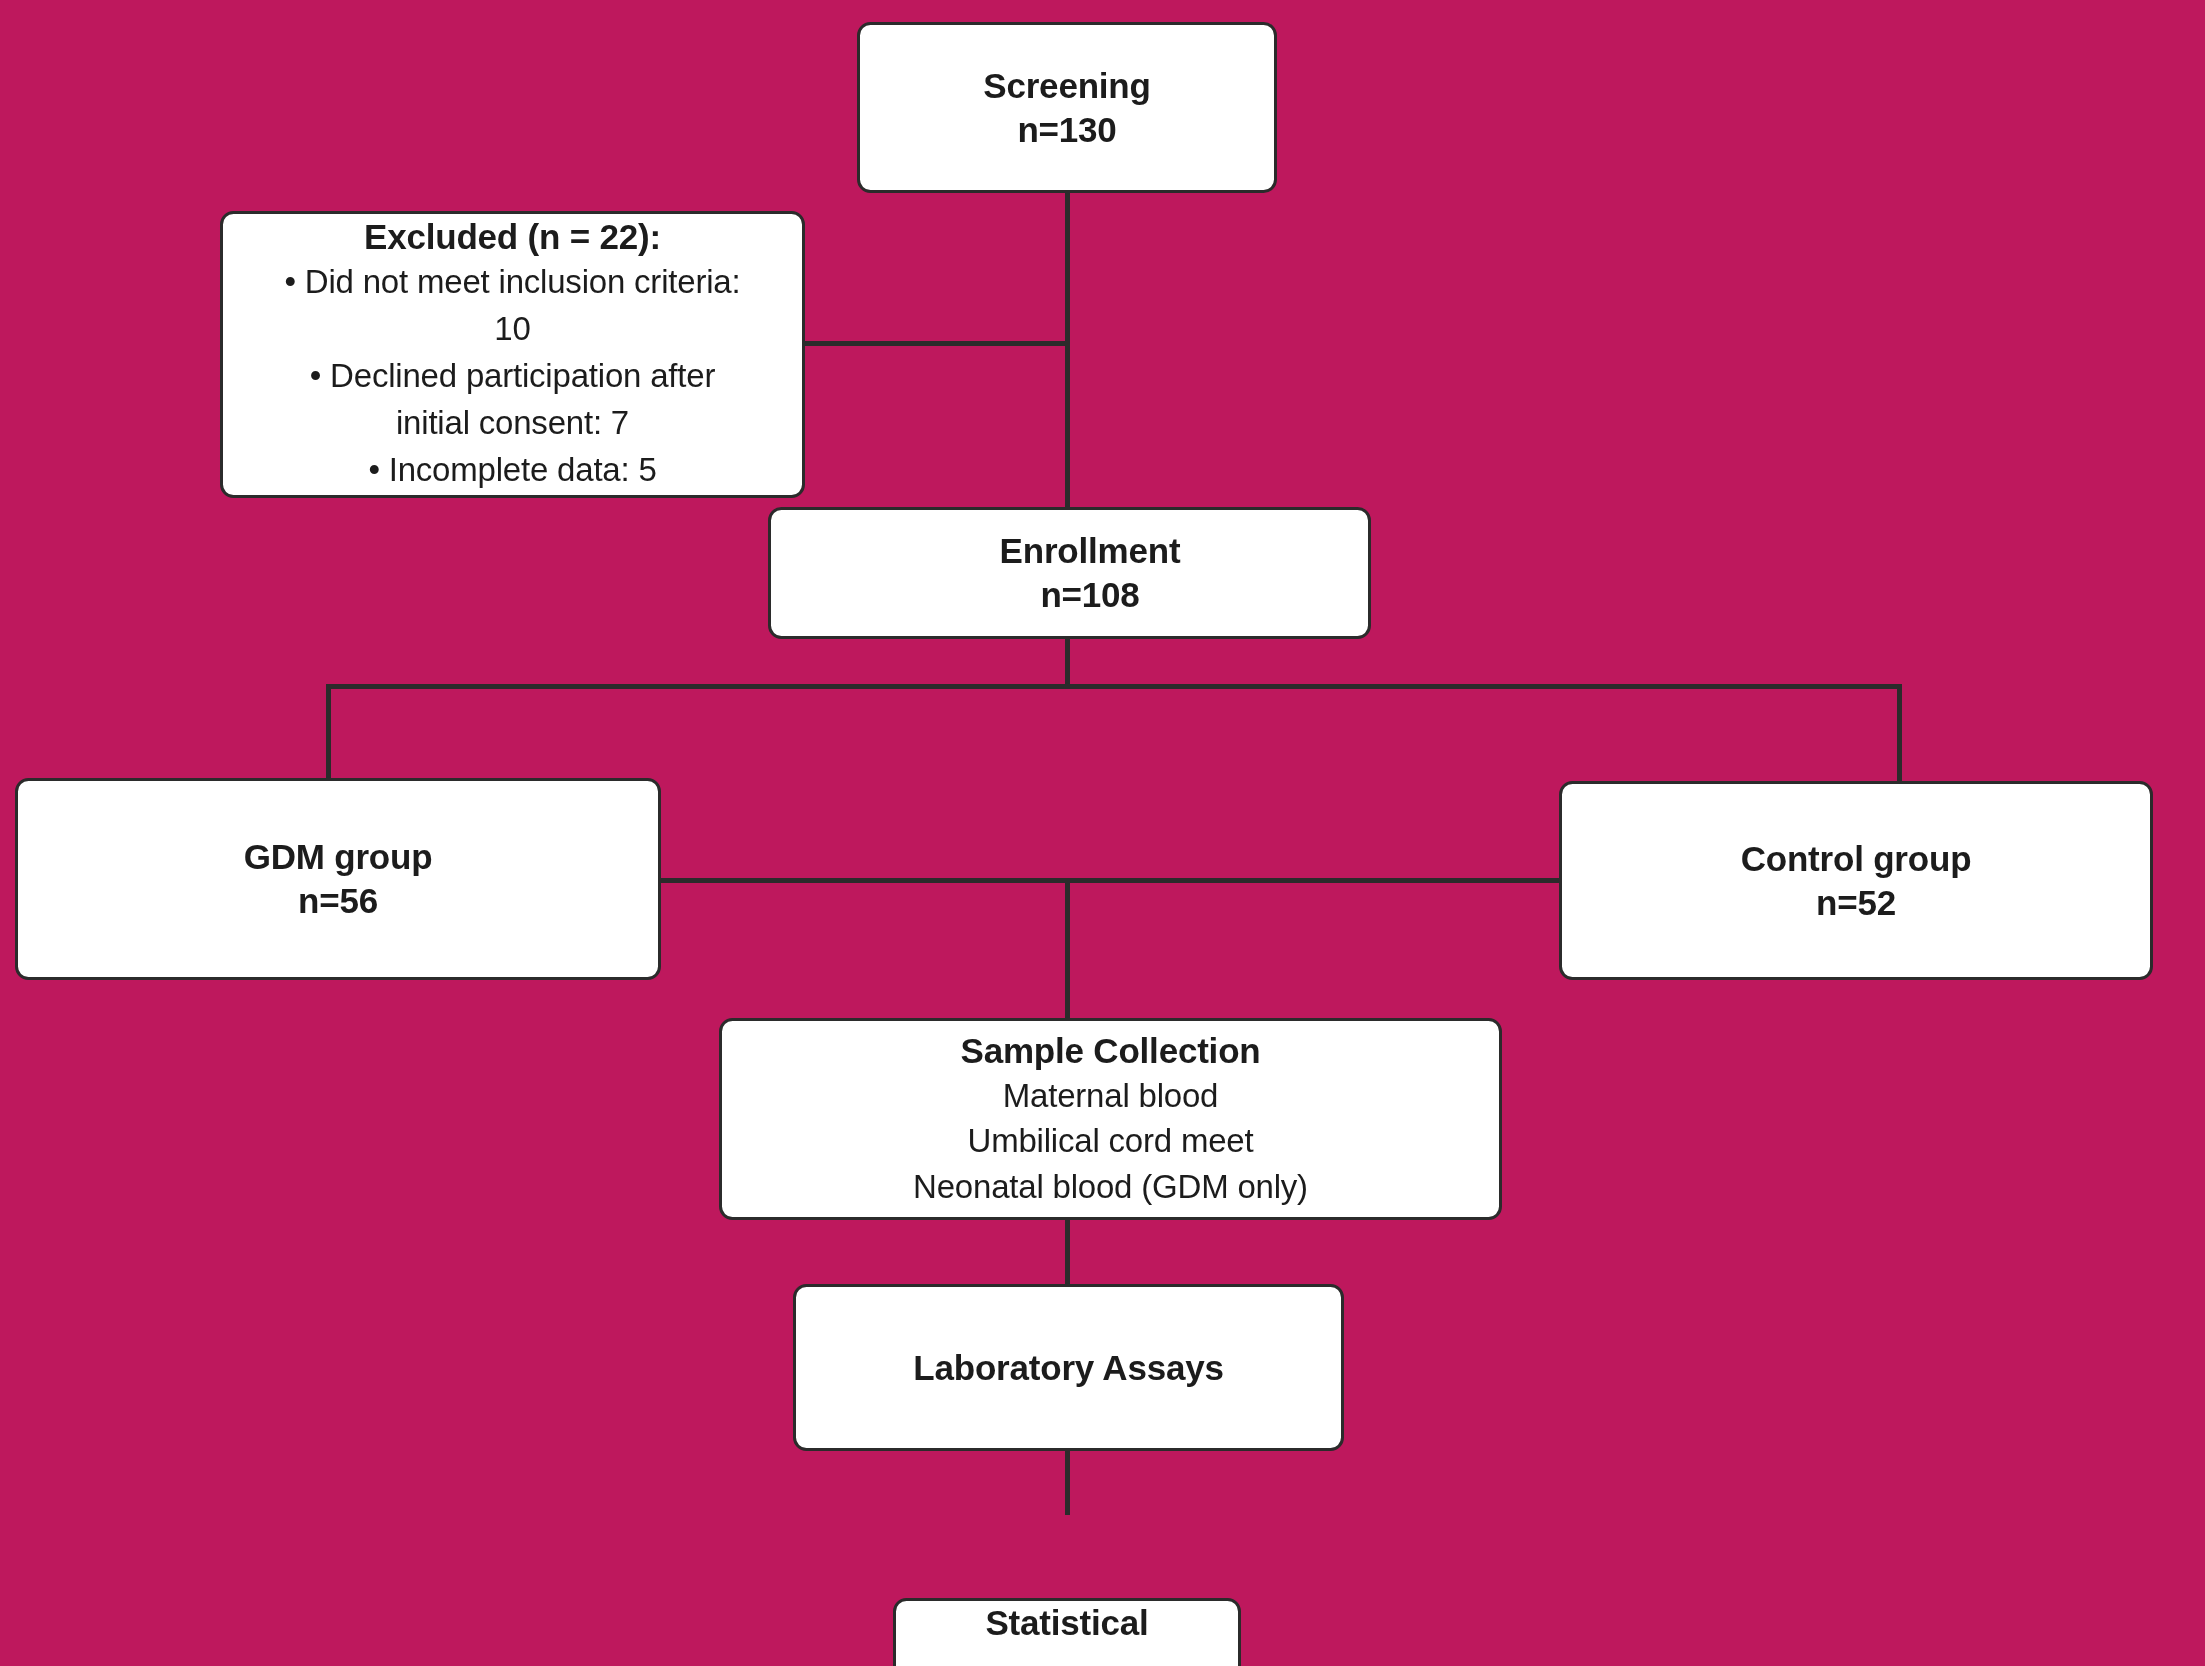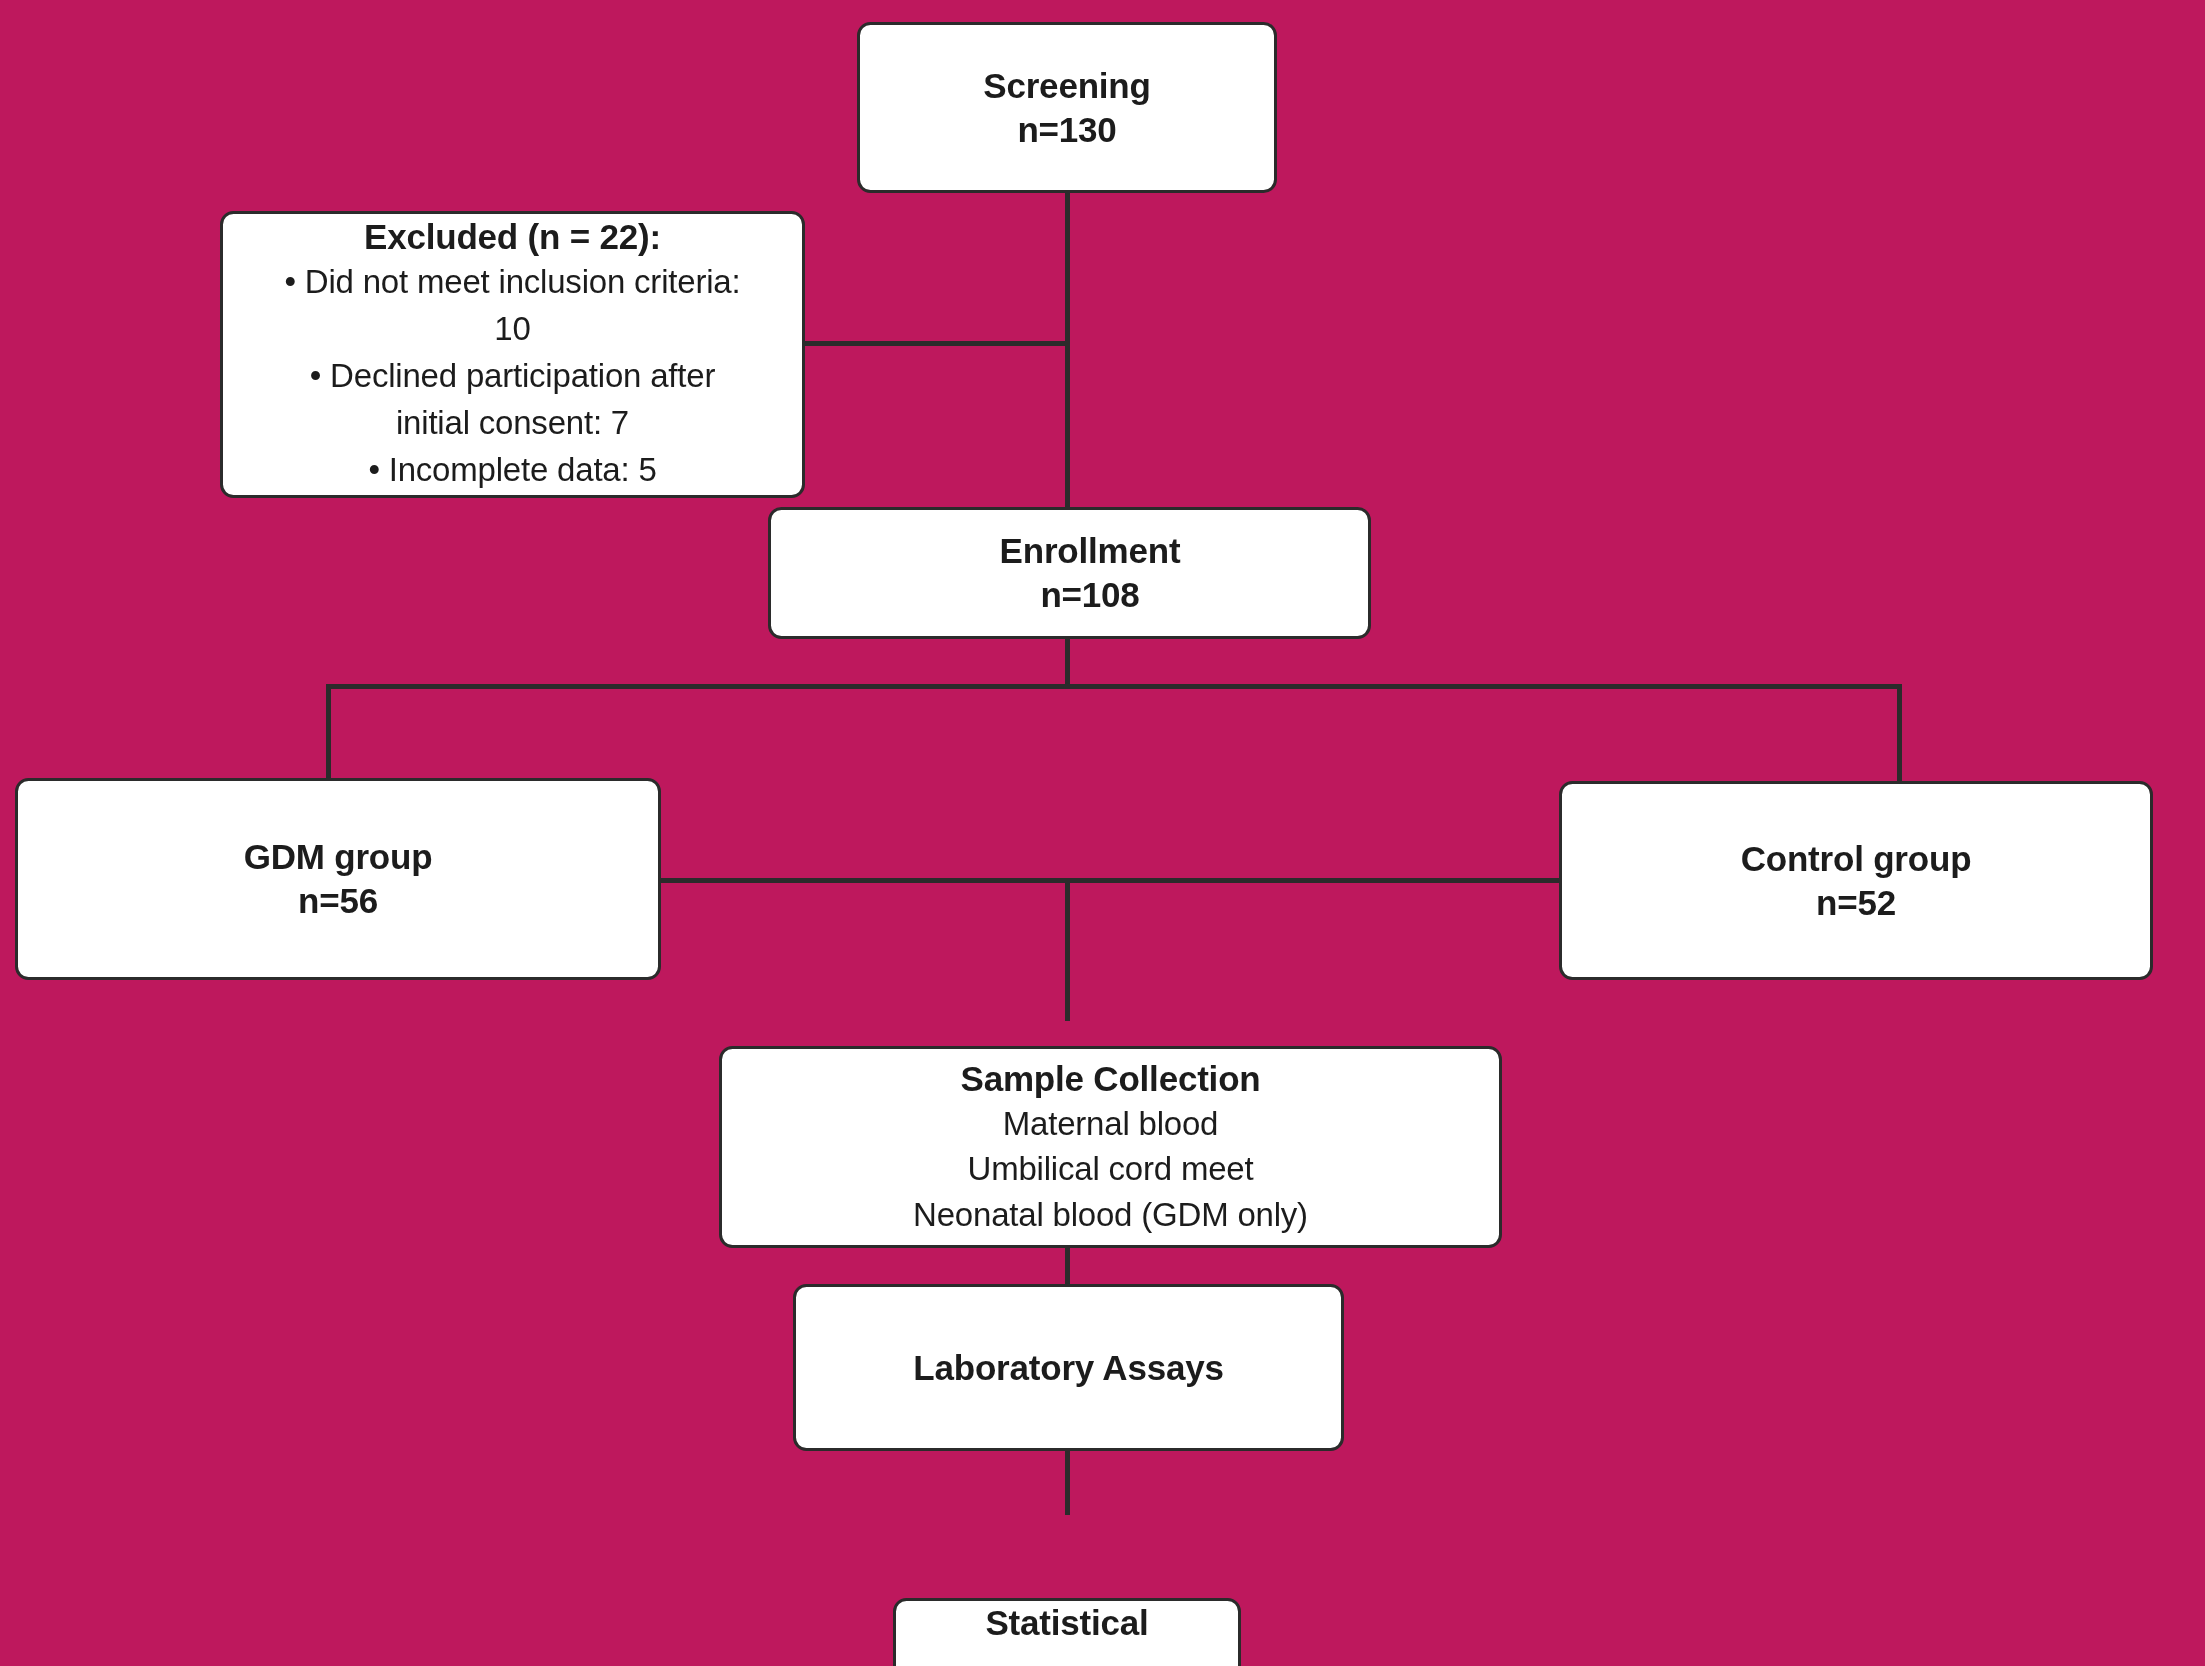--- a/index.html
+++ b/index.html
@@ -46,21 +46,21 @@
   }
   .connector { position: absolute; background: #2b2b2b; z-index: 1; }
   .connector.h { height: 4.5px; }
   .connector.v { width: 4.5px; }
   
   #screening    { left: 857px; top: 22px;   width: 420px;  height: 171px; }
   #excluded     { left: 185px;  top: 211px;  width: 585px;  height: 287px; margin-left: 35px; }
   #enrollment   { left: 768px; top: 507px;  width: 603px;  height: 132px; padding-left: 41px; }
   #gdm          { left: 15px;   top: 778px; width: 646px;  height: 202px; }
   #control      { left: 1559px; top: 781px; width: 594px;  height: 199px; }
-  #sample       { left: 719px;  top: 1018px; width: 783px; height: 202px; margin-top: 28px; }
+  #sample       { left: 719px;  top: 1018px; width: 783px; height: 202px; }
   #lab          { left: 793px; top: 1284px; width: 551px;  height: 167px; text-align: center; }
   #stats        { left: 893px; top: 1598px; width: 348px;  height: 134px; justify-content: space-between; }
   
   #c-screen-enroll   { left: 1065px; top: 192px;  height: 320px; }
   #c-excluded-stub   { left: 769px; top: 341px;  width: 299px;  }
   #c-enroll-branch   { left: 1065px; top: 637px;  height: 52px;  }
   #c-branch-h        { left: 326px;  top: 684px;  width: 1576px; }
   #c-branch-left-v   { left: 326px;  top: 684px;  height: 98px; }
   #c-branch-right-v  { left: 1897px; top: 684px;  height: 101px; }
   #c-groups-mid-h    { left: 659px;  top: 878px; width: 902px; }

